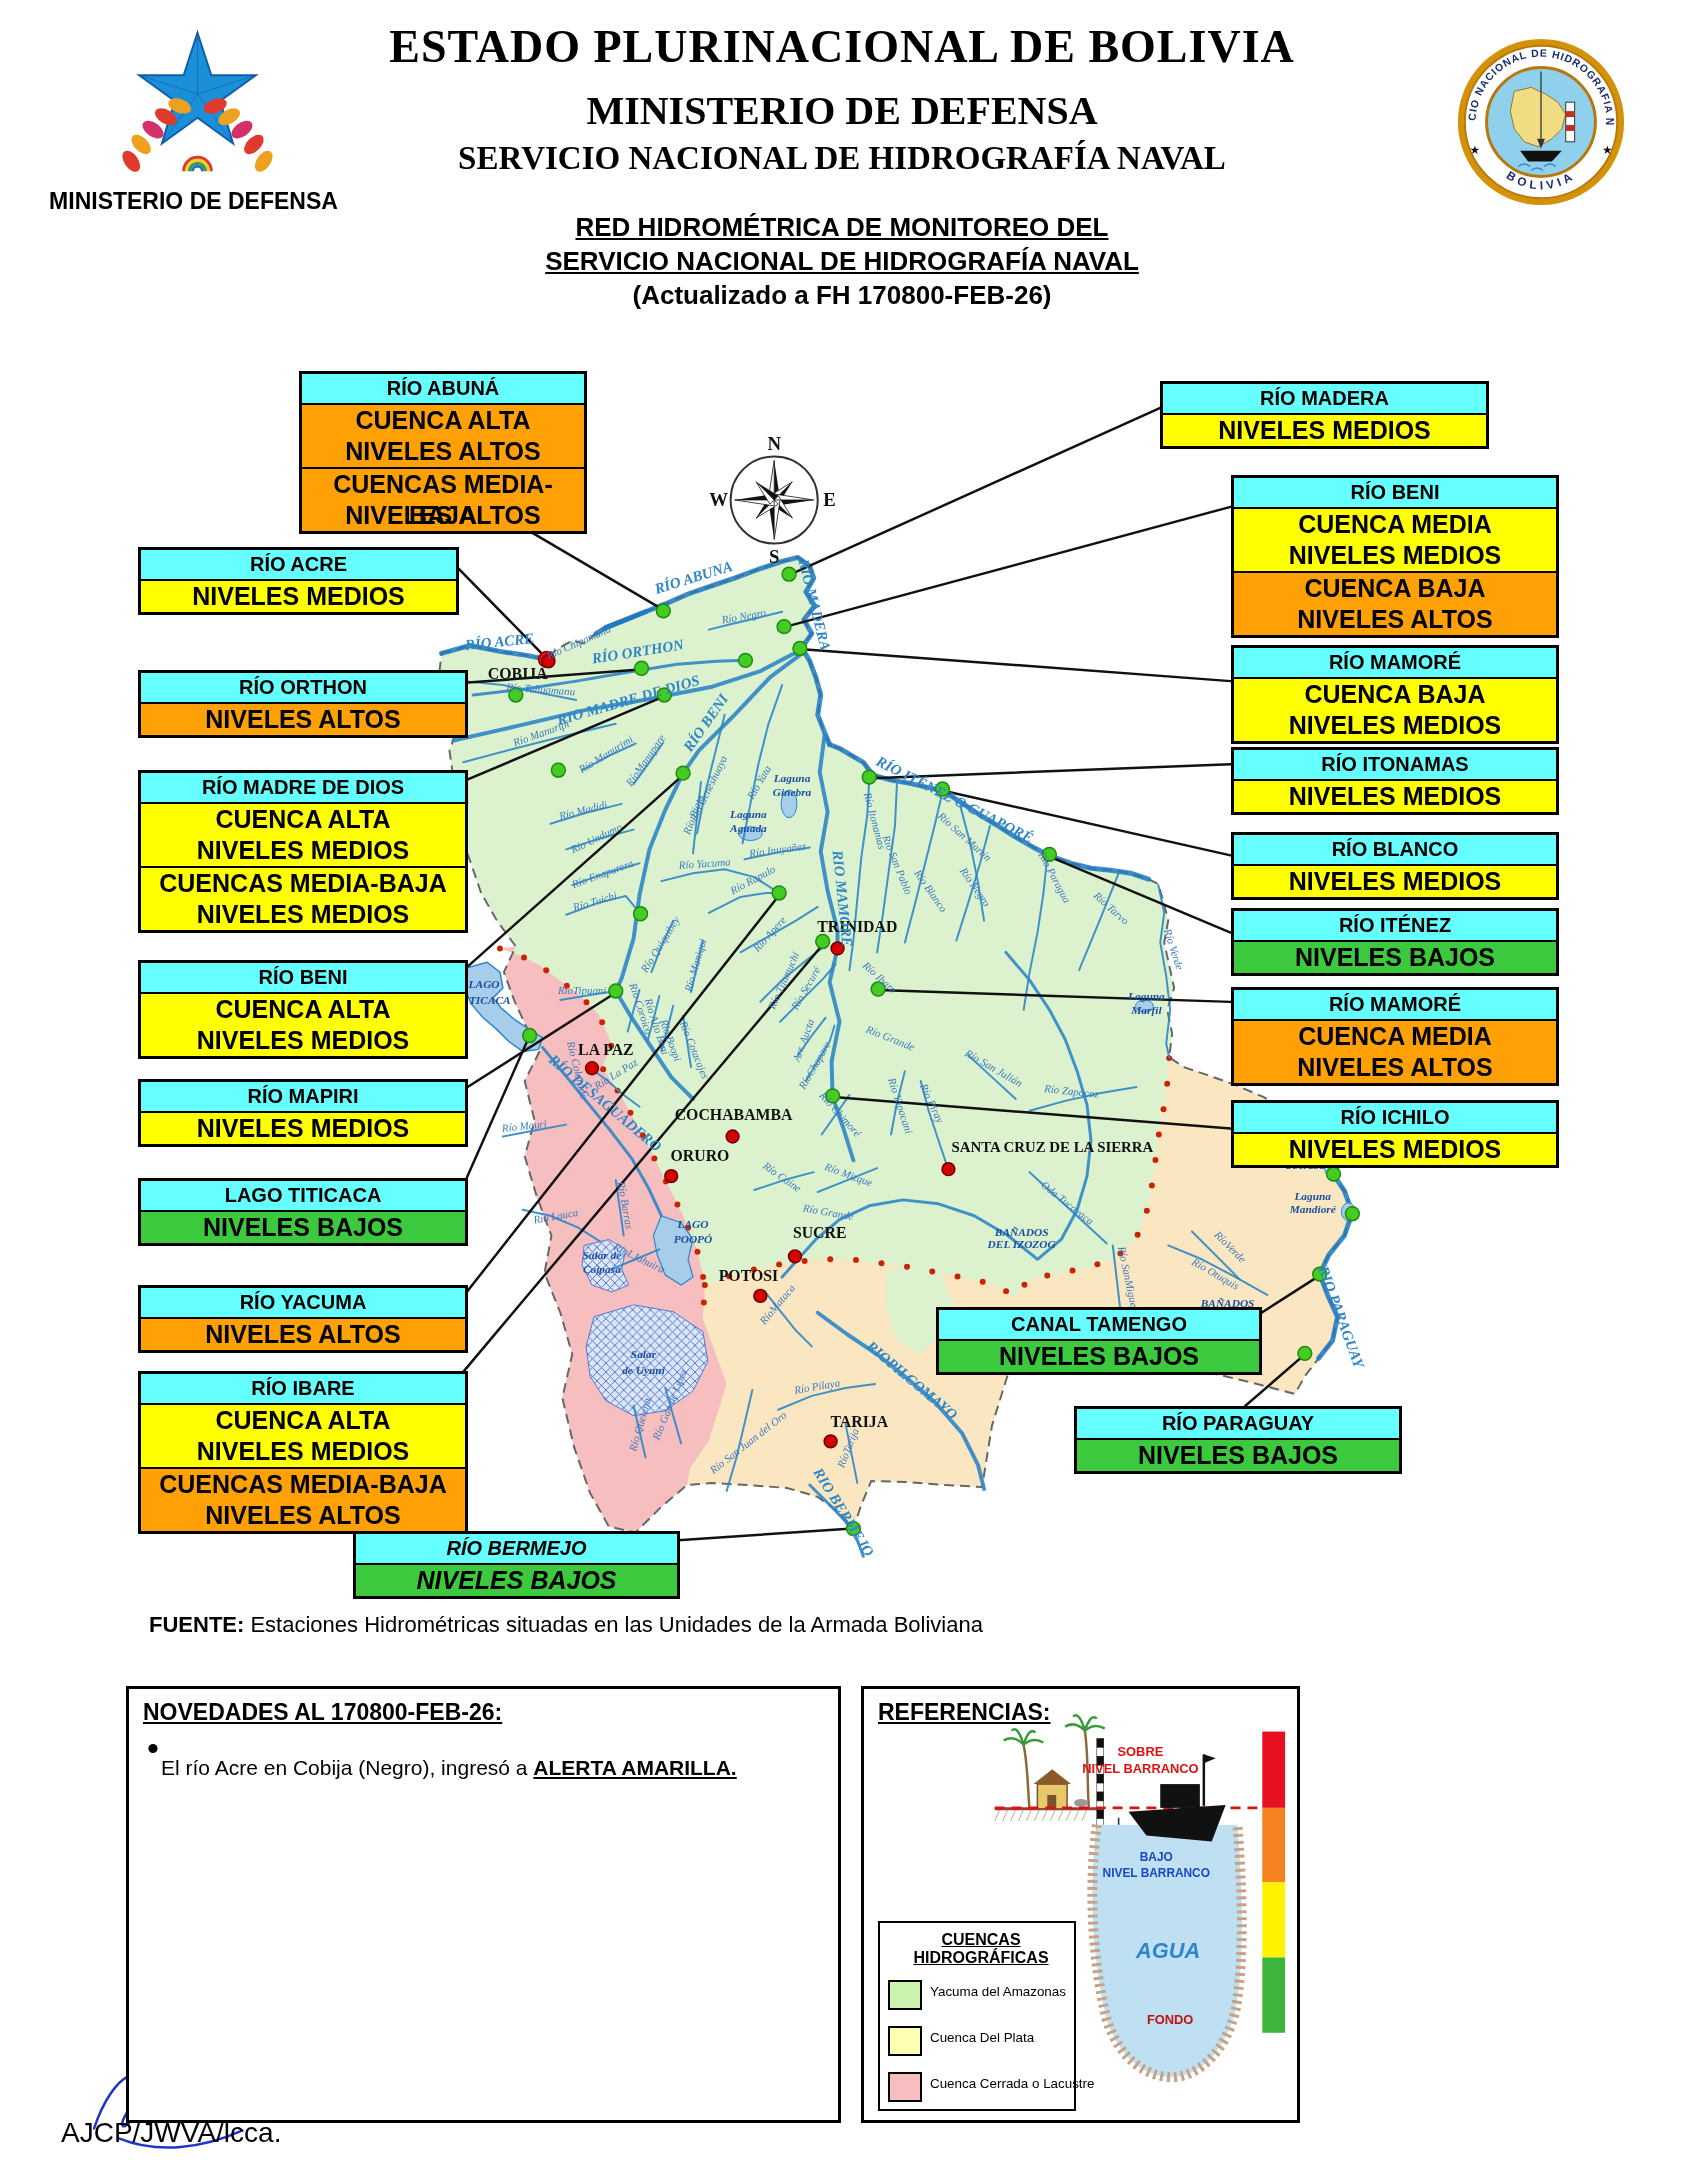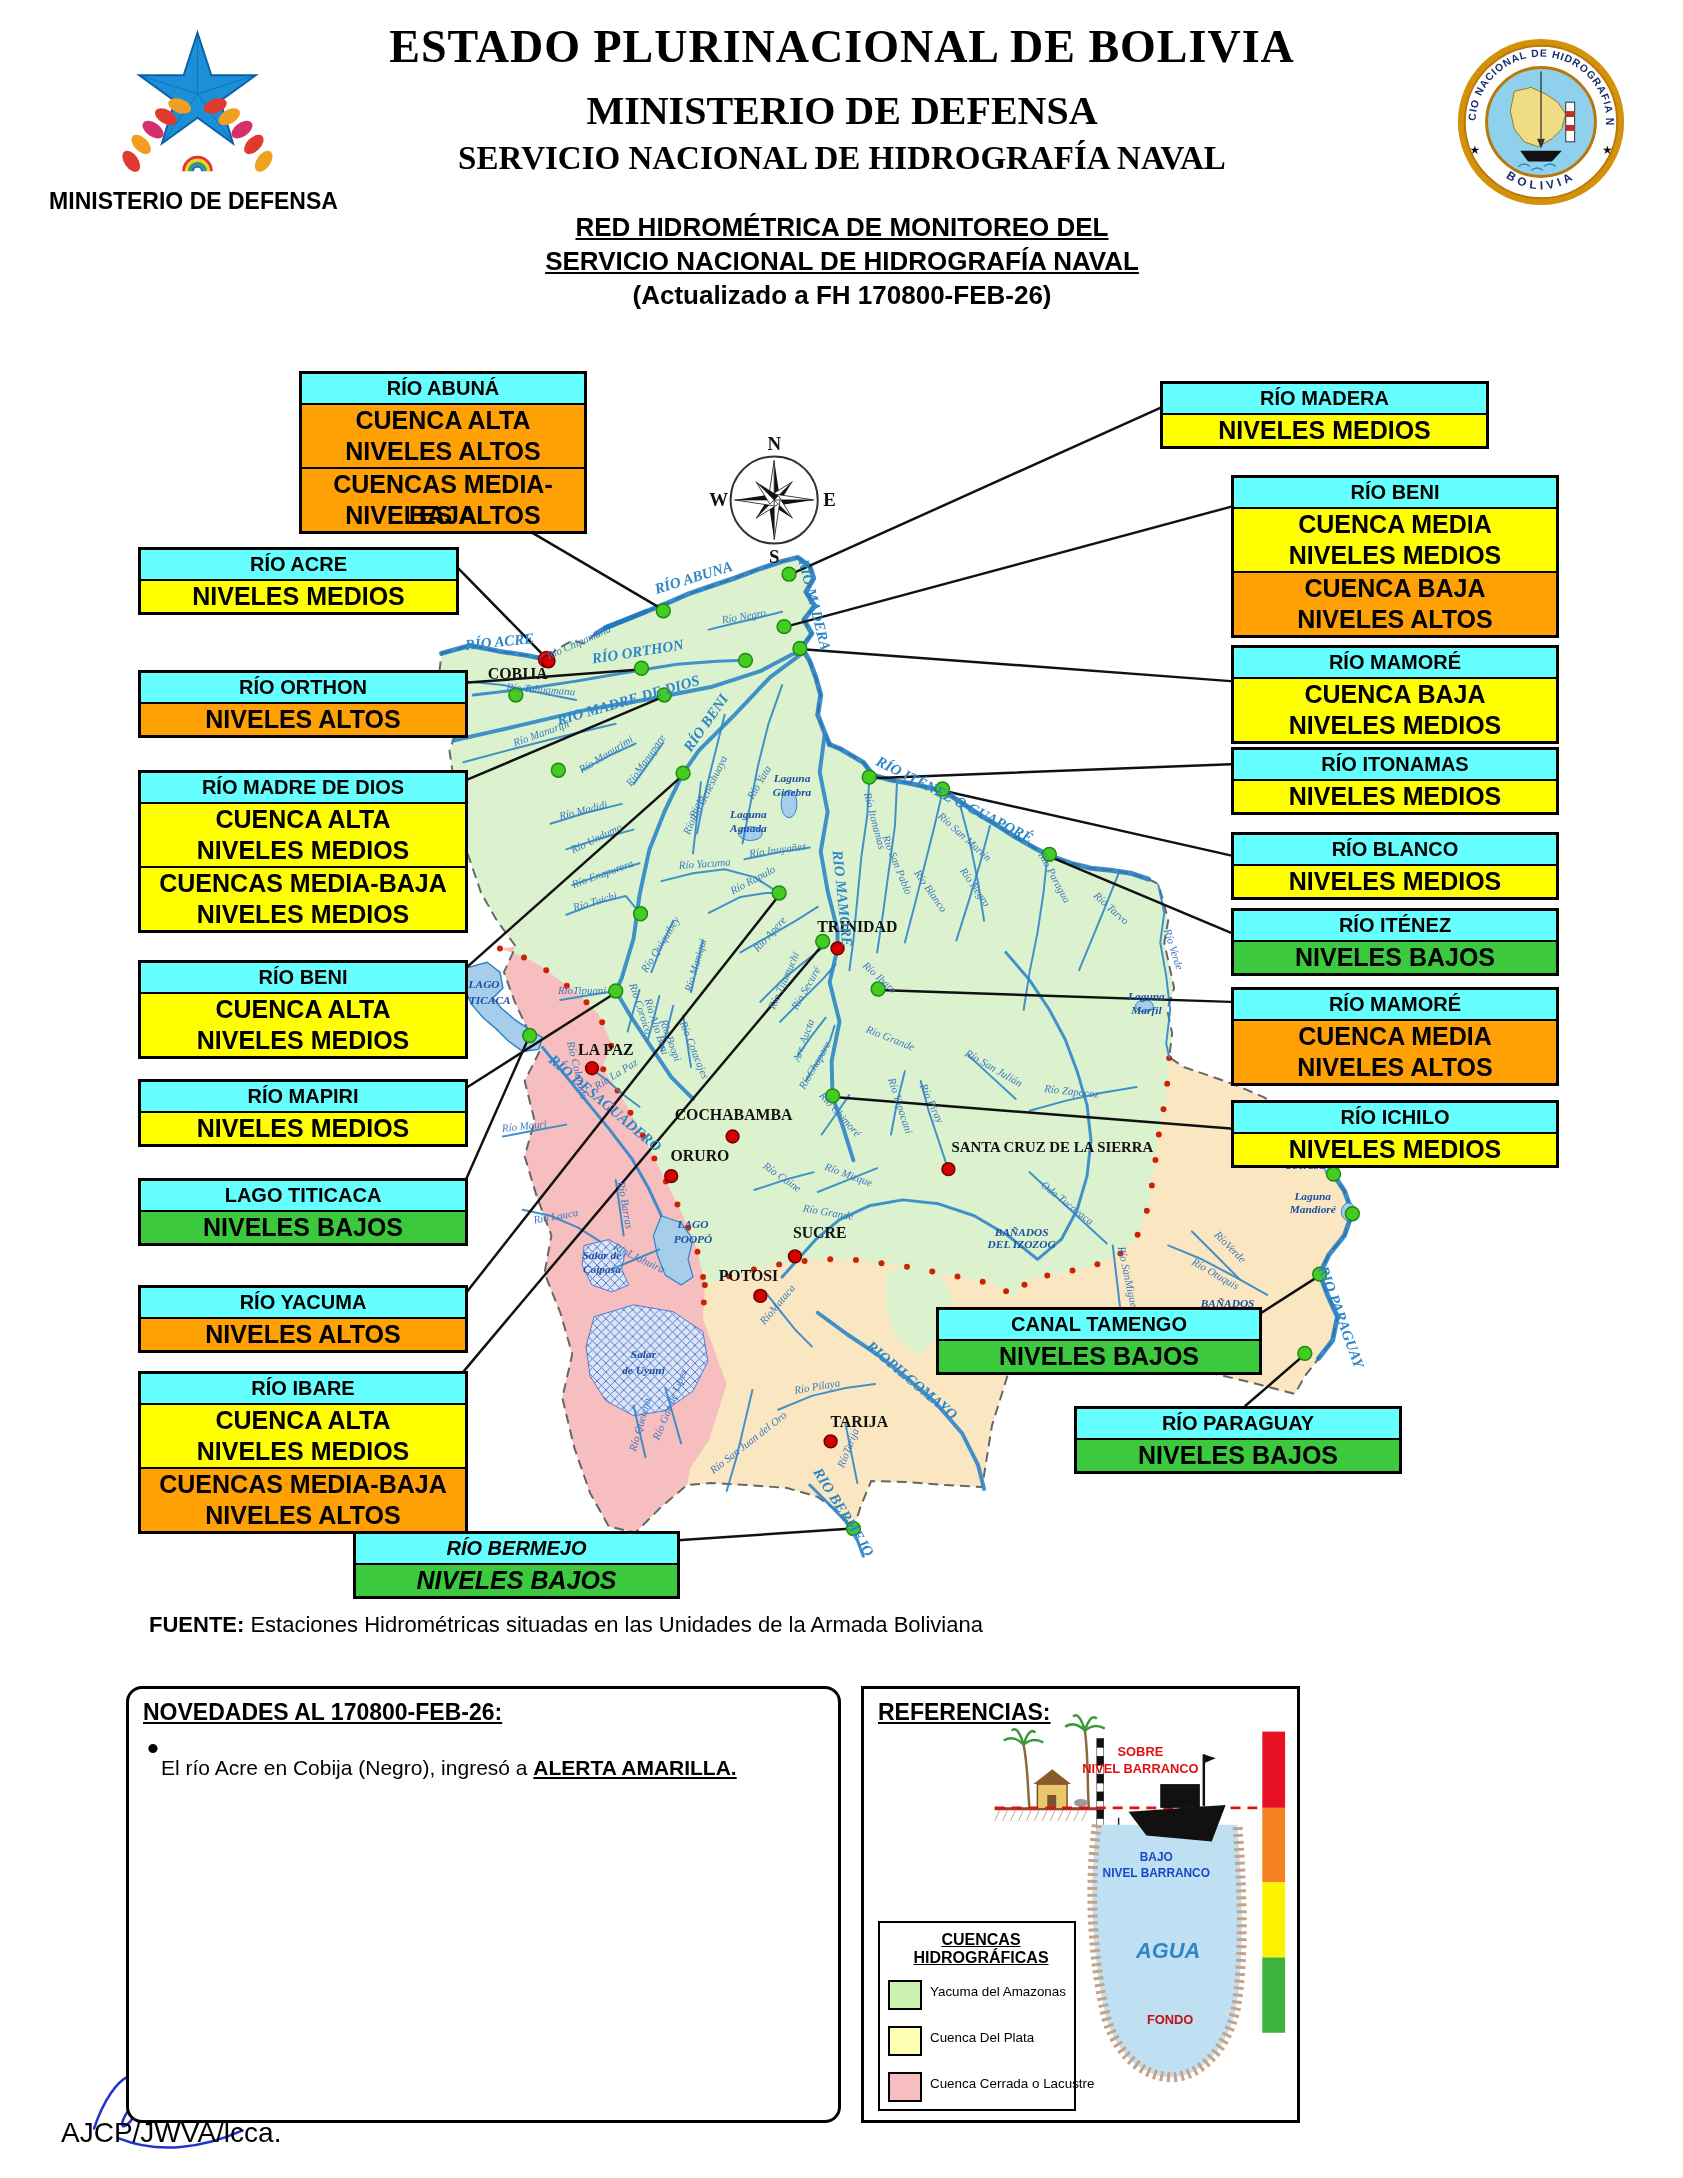--- a/index.html
+++ b/index.html
@@ -591,21 +591,21 @@
         <div class="sec" style="background: rgb(61, 201, 61);">
           <div>NIVELES BAJOS</div>
         </div>
       </div>
     </div>
 
   <div id="fuente">
     <b>FUENTE:</b><span> Estaciones Hidrométricas situadas en las Unidades de la Armada Boliviana</span>
   </div>
 
-  <div class="panel" id="novedades-panel" style="left:126px;top:1686px;width:709px;height:431px;border-radius:16px;">
+  <div class="panel" id="novedades-panel" style="left:126px;top:1686px;width:709px;height:431px;">
     <div class="panel-title">NOVEDADES AL 170800-FEB-26:</div>
     <div id="novedades-bullet">•</div>
     <div id="novedades-text">
       <span>El río Acre en Cobija (Negro), ingresó a </span><b>ALERTA AMARILLA.</b>
     </div>
   </div>
 
   <div class="panel" id="referencias-panel" style="left:861px;top:1686px;width:433px;height:431px;">
     <div class="panel-title">REFERENCIAS:</div>
   </div>

